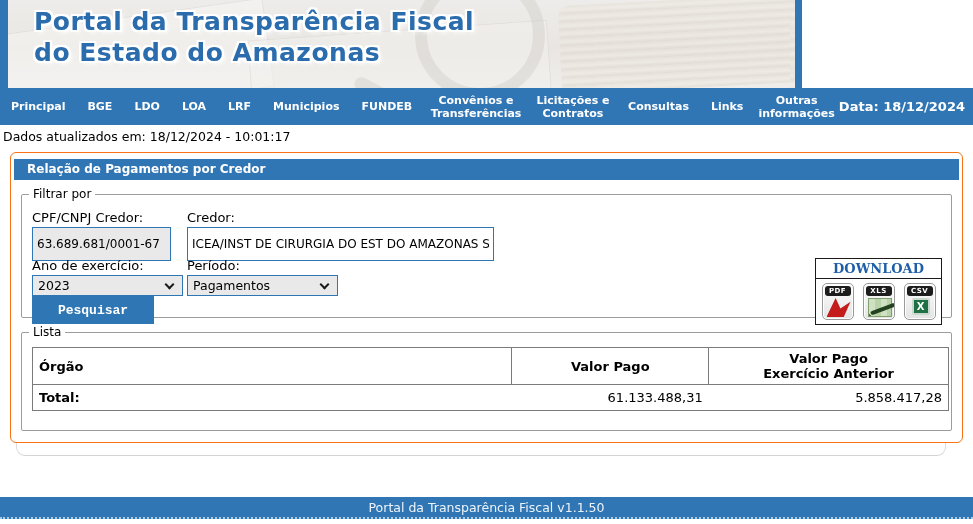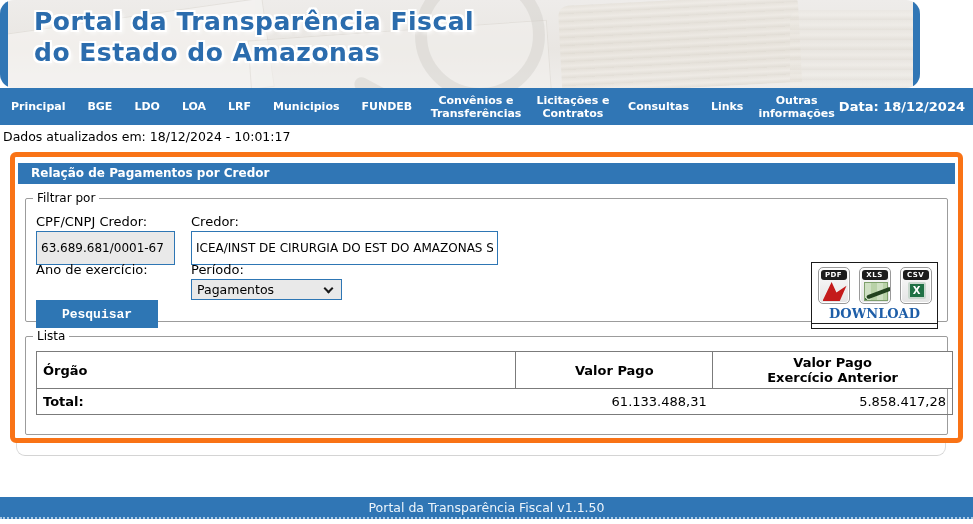--- a/index.html
+++ b/index.html
@@ -1,22 +1,22 @@
 <!DOCTYPE html>
 <html><head>
 <meta charset="utf-8">
 <style>
   * { box-sizing: border-box; margin: 0; padding: 0; }
   html,body { background:#fff; }
   body { font-family: "DejaVu Sans", "Liberation Sans", sans-serif; }
   #page { position:relative; width:973px; height:524px; background:#fff; overflow:hidden; }
 
   
-  #header { position:absolute; left:0; top:0; width:920px; height:88px;
-            background:linear-gradient(180deg,#eeecea 0%,#e9e6e2 55%,#efedeb 100%); overflow:hidden;border-radius:14px; }
+  #header { position:absolute; left:0; top:0; width:802px; height:88px;
+            background:linear-gradient(180deg,#eeecea 0%,#e9e6e2 55%,#efedeb 100%); overflow:hidden; }
   .edge-strip { position:absolute; top:0; height:88px; background:#3076b5; }
   .edge-left { left:0; width:8px; }
   .edge-right { right:0; width:7px; }
   .deco { position:absolute; opacity:.55; }
   .doc { background:#f7f6f4; border:1px solid #dcd8d2; }
   .doc1 { left:-30px; top:18px; width:300px; height:90px; transform:rotate(-8deg); }
   .doc2 { left:250px; top:30px; width:300px; height:80px; transform:rotate(-4deg); background:#f3f1ee; }
   .coinstack { border-radius:10px 10px 0 0;
       background:repeating-linear-gradient(180deg,#e0dacf 0px,#efeae2 4px,#d8d2c6 8px); }
   .coins1 { left:560px; top:0px; width:240px; height:88px; transform:rotate(-3deg); opacity:.5; }
@@ -40,21 +40,21 @@
   .w-conv { width:110px; padding:0 6px; }
   .w-lici { width:92px; padding:0 4px; }
   .w-outr { width:88px; padding:0 4px; }
   #nav-date { margin-left:auto; font-size:13px; font-weight:bold; padding-right:8px; white-space:nowrap; }
 
   
   #status-line { position:absolute; left:3px; top:129px; font-size:12.5px; color:#000; }
 
   
   #panel { position:absolute; left:10px; top:152px; width:953px; height:291px; background:#fff;
-           border:5px solid #f97316; border-radius:6px; }
+           border:1px solid #f97316; border-radius:6px; }
   #panel-ghost { position:absolute; left:16px; top:430px; width:930px; height:26px;
            border-left:1px solid #dcdcdc; border-right:1px solid #dcdcdc; border-bottom:1px solid #d4d4d4;
            border-radius:0 0 9px 9px; }
   #panel-titlebar { margin:6px 3px 0; height:21px; background:#3076b5; color:#fff;
            font-size:12px; font-weight:bold; line-height:21px; padding-left:13px; }
 
   fieldset { border:1px solid #9c9c9c; border-radius:2px; position:relative; }
   legend { font-size:12px; color:#000; margin-left:7px; padding:0 4px; }
   #fs-filter { margin:7px 10px 0; height:131px; }
   #fs-lista  { margin:7px 10px 0; height:106px; }
@@ -162,47 +162,51 @@
 
       <div class="fld-label" style="left:10px; top:9px;">CPF/CNPJ Credor:</div>
       <div class="fld-label" style="left:165px; top:9px;">Credor:</div>
 
       <input id="cpf-input" class="txt-input" type="text" value="63.689.681/0001-67" style="">
       <input id="credor-input" class="txt-input" type="text" value="ICEA/INST DE CIRURGIA DO EST DO AMAZONAS S/S LT" style="">
 
       <div class="fld-label" style="left:10px; top:57px;">Ano de exercício:</div>
       <div class="fld-label" style="left:165px; top:57px;">Período:</div>
 
+      <div id="ano-select" class="sel">
+        <span>2023</span>
+        <span class="chev"></span>
+      </div>
       <div id="periodo-select" class="sel">
         <span>Pagamentos</span>
         <span class="chev"></span>
       </div>
 
       <button id="search-btn">Pesquisar</button>
 
       <div id="download-box">
+        <div id="download-title">DOWNLOAD</div>
         <div id="download-icons">
           <div class="dl-icon">
             <div class="dl-tag">PDF</div>
             <div class="emblem emblem-pdf"></div>
           </div>
           <div class="dl-icon">
             <div class="dl-tag">XLS</div>
             <div class="emblem emblem-xls">
               <div class="xls-swoosh"></div>
             </div>
           </div>
           <div class="dl-icon">
             <div class="dl-tag">CSV</div>
             <div class="emblem emblem-csv">
               <div class="csv-x">X</div>
             </div>
           </div>
         </div>
-        <div id="download-title">DOWNLOAD</div>
       </div>
     </fieldset>
 
     <fieldset id="fs-lista">
       <legend>Lista</legend>
       <table id="lista-table">
         <colgroup>
             <col style="width:480px">
             <col style="width:197px">
             <col style="width:240px">

